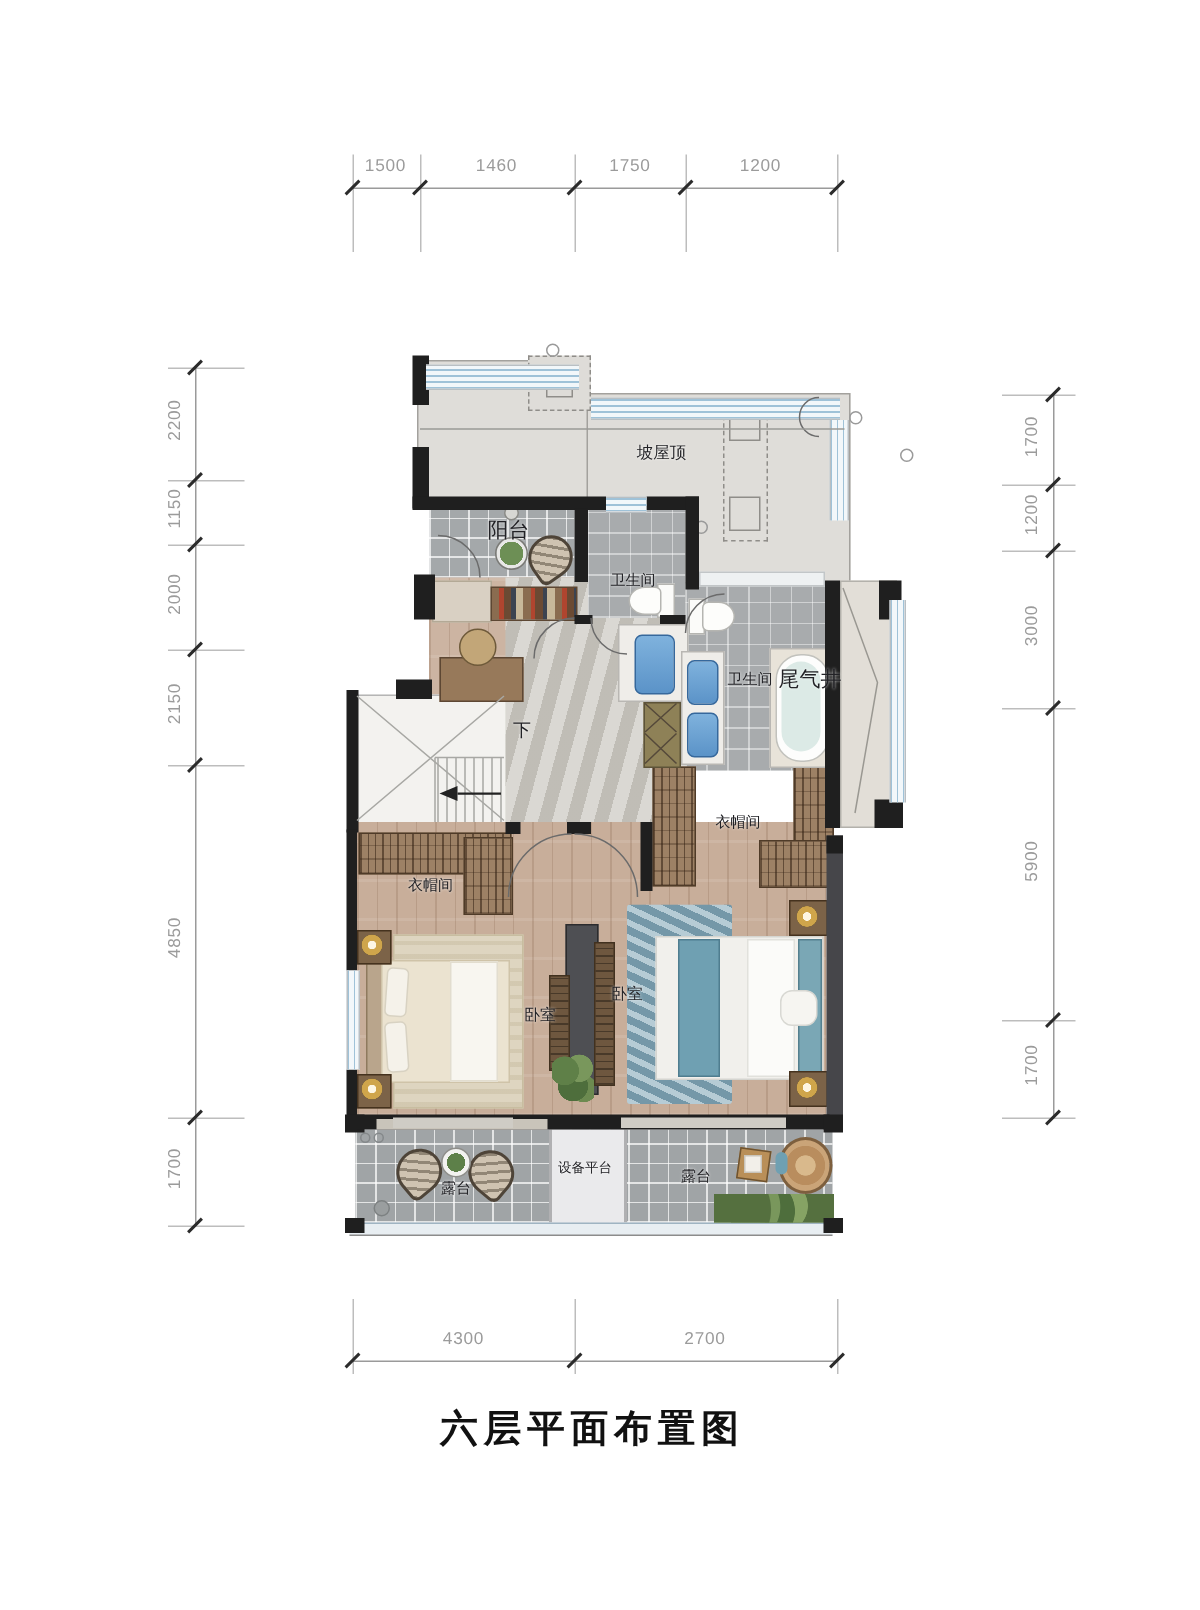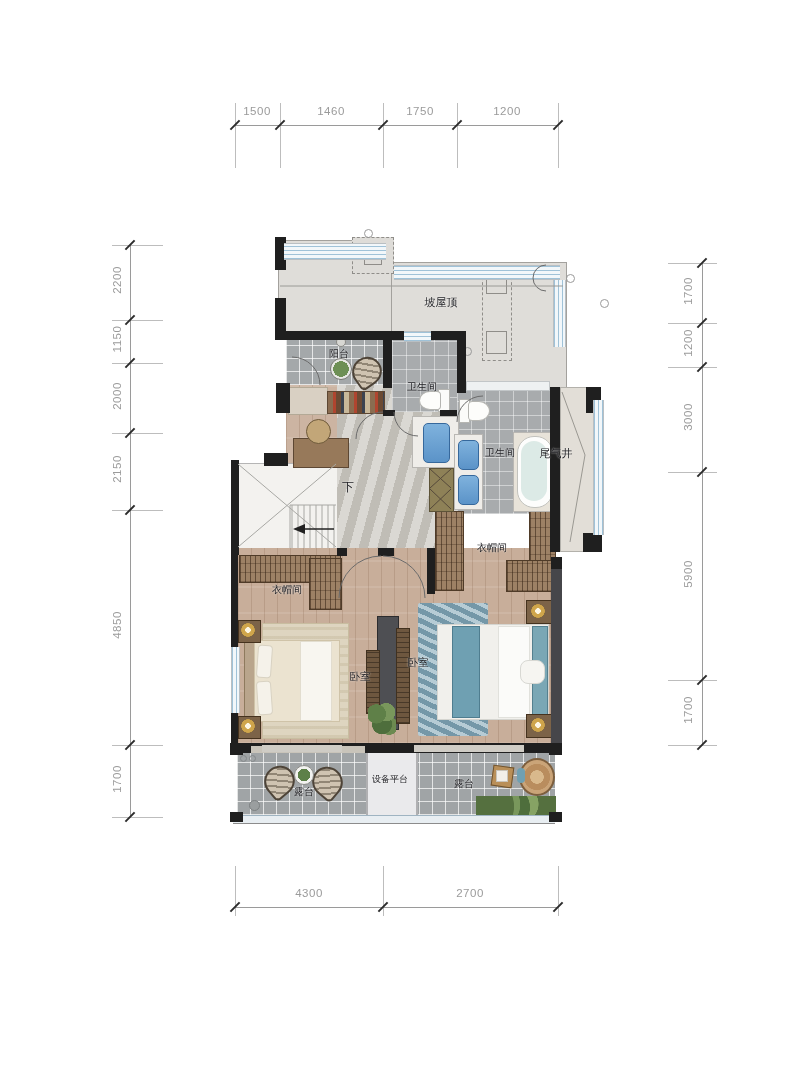--- a/index.html
+++ b/index.html
@@ -238,24 +238,24 @@
     </g>
     <g stroke="#55493a" stroke-width="1" fill="none">
       <path d="M430,469 L451,488 M451,469 L430,488 M430,489 L451,509 M451,489 L430,509"></path>
     </g>
     <g stroke="#9a9892" stroke-width="1" fill="none">
       <path d="M562,392 L585,455 L570,542"></path>
     </g>
   </svg>
 
   <div class="lbl" style="left:441px;top:302px;font-size:11px;">坡屋顶</div>
-  <div class="lbl" style="left:339px;top:354px;font-size:10px;">阳台</div>
+  <div class="lbl" style="left:339px;top:354px;font-size:14px;">阳台</div>
   <div class="lbl" style="left:422px;top:387px;font-size:10px;">卫生间</div>
   <div class="lbl" style="left:500px;top:453px;font-size:10px;">卫生间</div>
-  <div class="lbl" style="left:556px;top:453px;font-size:11px;">尾气井</div>
+  <div class="lbl" style="left:540px;top:453px;font-size:14px;">尾气井</div>
   <div class="lbl" style="left:287px;top:590px;font-size:10px;">衣帽间</div>
   <div class="lbl" style="left:492px;top:548px;font-size:10px;">衣帽间</div>
   <div class="lbl" style="left:360px;top:677px;font-size:10.5px;">卧室</div>
   <div class="lbl" style="left:418px;top:663px;font-size:10.5px;">卧室</div>
   <div class="lbl" style="left:348px;top:487px;font-size:12px;">下</div>
   <div class="lbl" style="left:390px;top:779px;font-size:9px;">设备平台</div>
   <div class="lbl" style="left:304px;top:792px;font-size:10px;">露台</div>
   <div class="lbl" style="left:464px;top:784px;font-size:10px;">露台</div>
 
   <div class="dimlbl" style="left:225px;top:105px;">1500</div>
@@ -269,20 +269,21 @@
   <div class="dimlbl v" style="left:85px;top:619px;">4850</div>
   <div class="dimlbl v" style="left:85px;top:773px;">1700</div>
   <div class="dimlbl v" style="left:656px;top:285px;">1700</div>
   <div class="dimlbl v" style="left:656px;top:337px;">1200</div>
   <div class="dimlbl v" style="left:656px;top:411px;">3000</div>
   <div class="dimlbl v" style="left:656px;top:568px;">5900</div>
   <div class="dimlbl v" style="left:656px;top:704px;">1700</div>
   <div class="dimlbl" style="left:277px;top:887px;">4300</div>
   <div class="dimlbl" style="left:438px;top:887px;">2700</div>
 
+  <div id="title">六层平面布置图</div>
 <div class="dline" style="left: 235px; top: 125px; width: 323px; height: 1px;"></div>
     <div class="dline" style="left: 235px; top: 907px; width: 323px; height: 1px;"></div>
     <div class="dline" style="left: 130px; top: 245px; width: 1px; height: 572px;"></div>
     <div class="dline" style="left: 702px; top: 263px; width: 1px; height: 482px;"></div>
     <div class="dext" style="left: 235px; top: 103px; width: 1px; height: 65px;"></div>
     <div class="dext" style="left: 280px; top: 103px; width: 1px; height: 65px;"></div>
     <div class="dext" style="left: 383px; top: 103px; width: 1px; height: 65px;"></div>
     <div class="dext" style="left: 457px; top: 103px; width: 1px; height: 65px;"></div>
     <div class="dext" style="left: 558px; top: 103px; width: 1px; height: 65px;"></div>
     <div class="dext" style="left: 235px; top: 866px; width: 1px; height: 50px;"></div>

